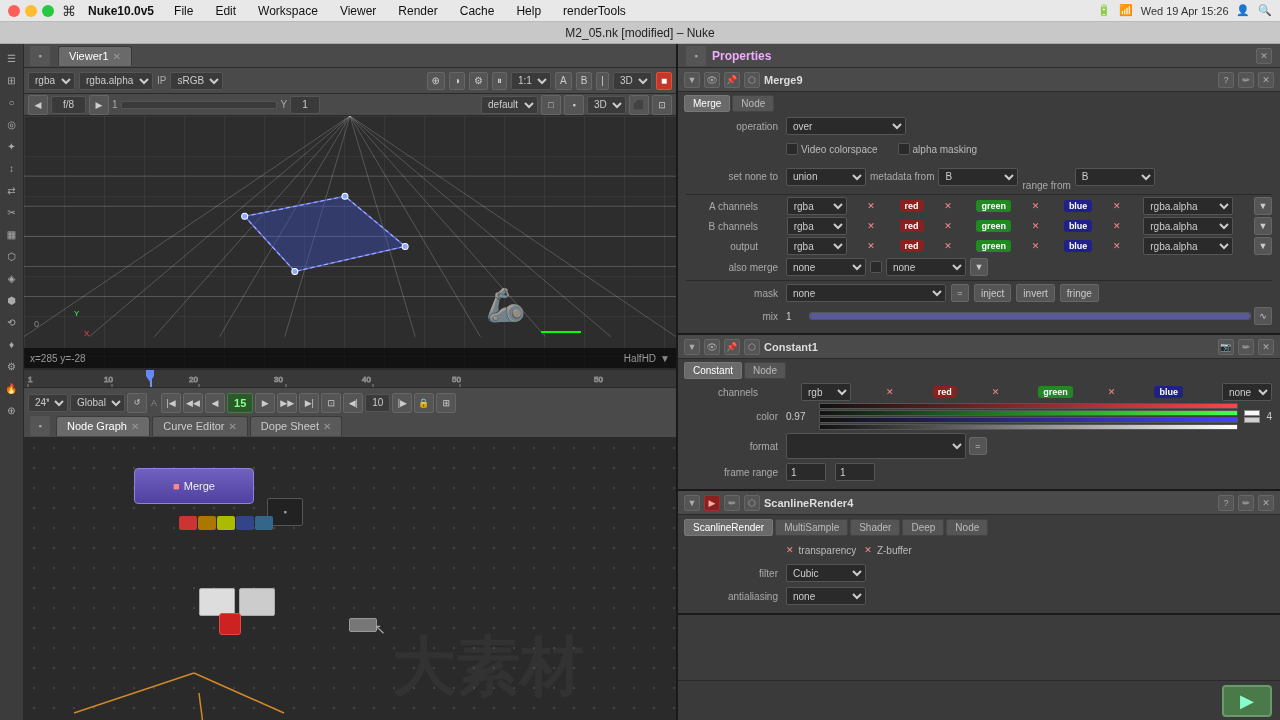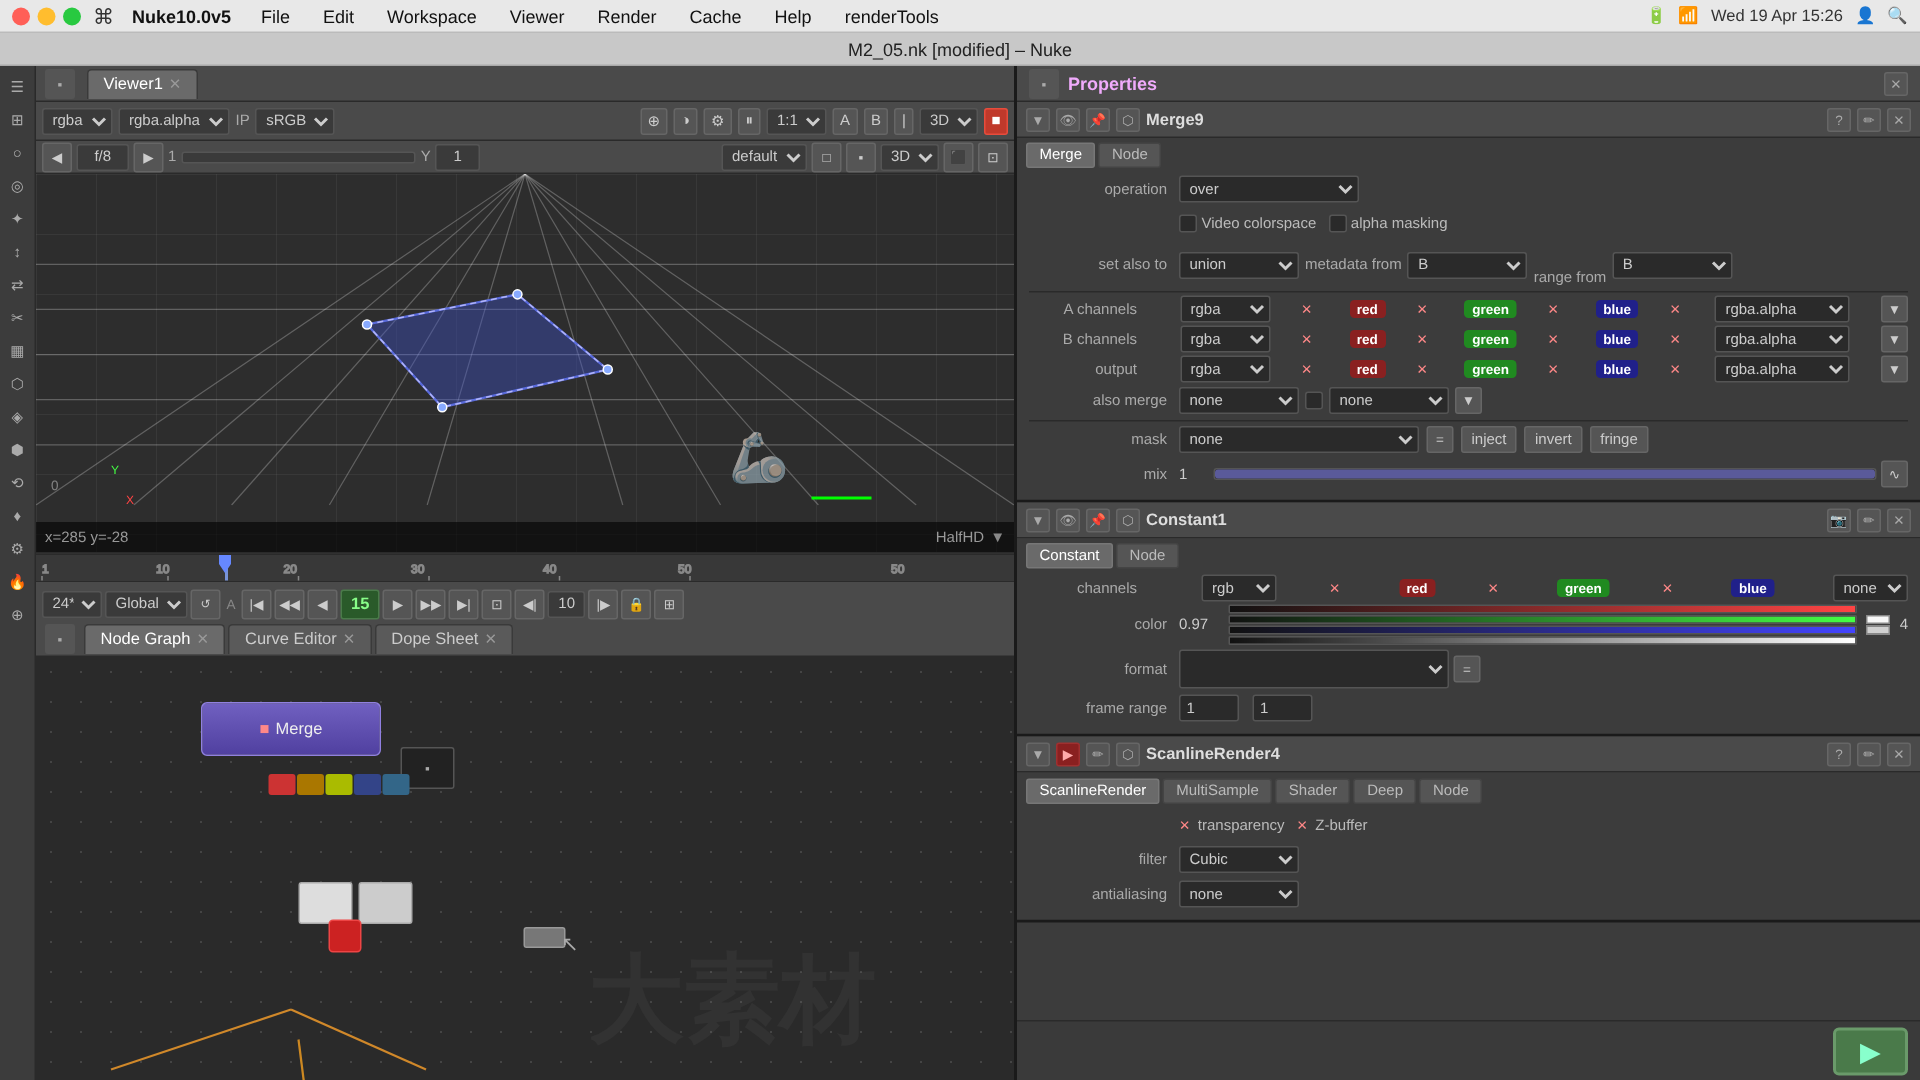--- a/index.html
+++ b/index.html
@@ -894,34 +894,34 @@
             <span class="prop-label">operation</span>
             <div class="prop-value">
               <select class="prop-select" style="width:120px;">
                 <option>over</option>
               </select>
             </div>
           </div>
 
           <div class="prop-row">
             <span class="prop-label"></span>
-            <div class="prop-value" style="gap:8px;">
+            <div class="prop-value" style="gap:20px;">
               <label class="prop-checkbox-label">
                 <div class="prop-check"></div>
                 <span>Video colorspace</span>
               </label>
               <label class="prop-checkbox-label">
                 <div class="prop-check"></div>
                 <span>alpha masking</span>
               </label>
             </div>
           </div>
 
           <div class="prop-row">
-            <span class="prop-label">set also to</span>
+            <span class="prop-label">set none to</span>
             <div class="prop-value" style="gap:4px;flex-wrap:wrap;">
               <select class="prop-select" style="width:70px;"><option>union</option></select>
               <span style="font-size:10px;color:#aaa;">metadata from</span>
               <select class="prop-select" style="width:35px;"><option>B</option></select>
               <span style="font-size:10px;color:#aaa;margin-top:18px;">range from</span>
               <select class="prop-select" style="width:35px;"><option>B</option></select>
             </div>
           </div>
 
           <div class="prop-sep"></div>

